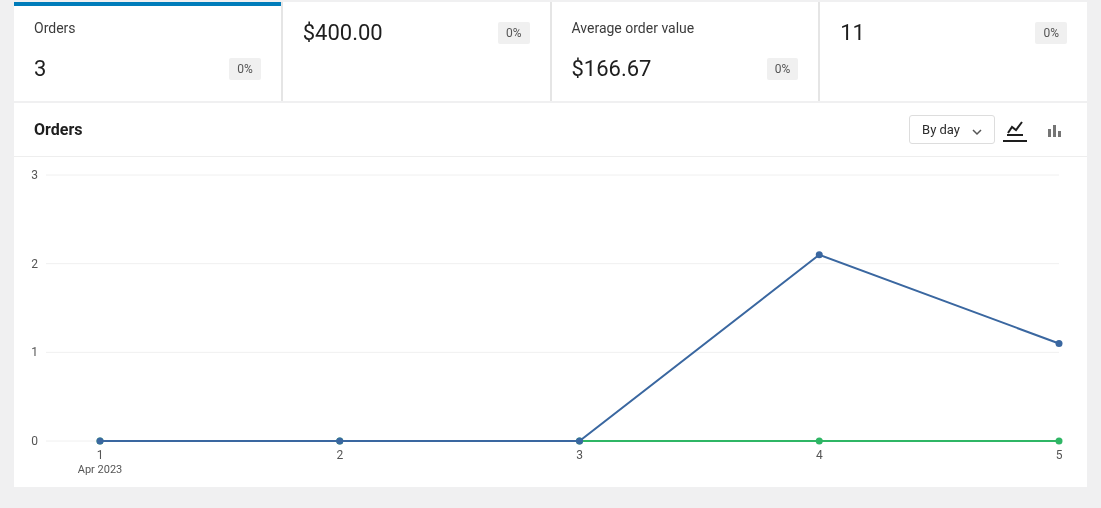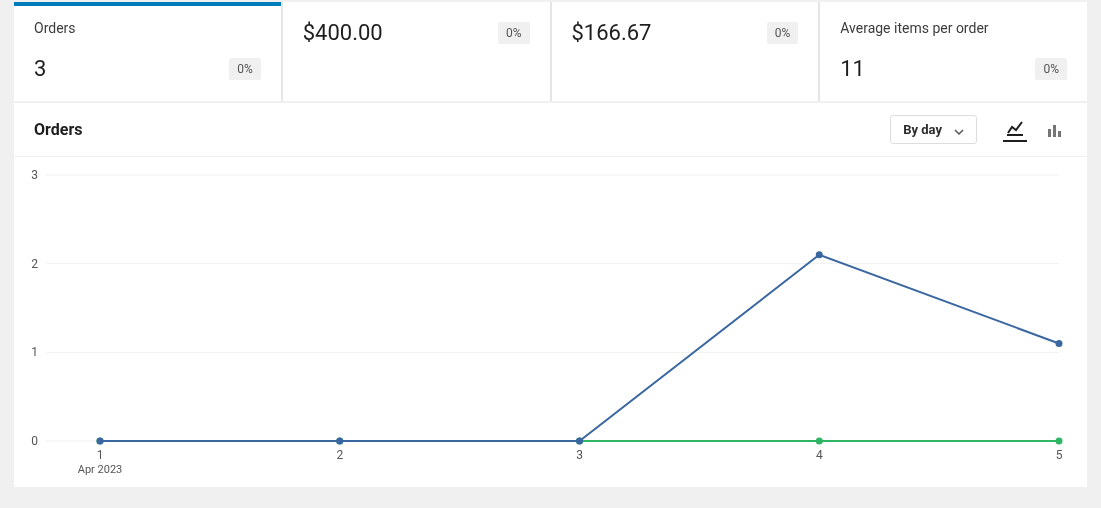--- a/index.html
+++ b/index.html
@@ -77,22 +77,21 @@
     .interval-select {
       display: flex;
       align-items: center;
       gap: 12px;
       padding: 6px 12px;
       border: 1px solid #ddd;
       border-radius: 3px;
       font-size: 13px;
       color: #2c2c2c;
       cursor: pointer;
-      margin-right: 26px;
-      font-weight: bold;
+      margin-right: 8px;
     }
     .chevron-down {
       width: 10px;
       height: 10px;
       display: inline-block;
     }
     .chart-type-toggle {
       display: flex;
       gap: 16px;
       align-items: center;
@@ -140,27 +139,27 @@
         <div class="stat-delta">0%</div>
       </div>
     </div>
     <div class="stat-card">
       <div class="stat-value-row">
         <div class="stat-value">$400.00</div>
         <div class="stat-delta">0%</div>
       </div>
     </div>
     <div class="stat-card">
+      <div class="stat-label">Average order value</div>
       <div class="stat-value-row">
         <div class="stat-value">$166.67</div>
         <div class="stat-delta">0%</div>
       </div>
     </div>
     <div class="stat-card">
-      <div class="stat-label">Average items per order</div>
       <div class="stat-value-row">
         <div class="stat-value">11</div>
         <div class="stat-delta">0%</div>
       </div>
     </div>
   </div>
 
   <div class="chart-panel">
     <div class="chart-header">
       <div class="chart-title">Orders</div>

